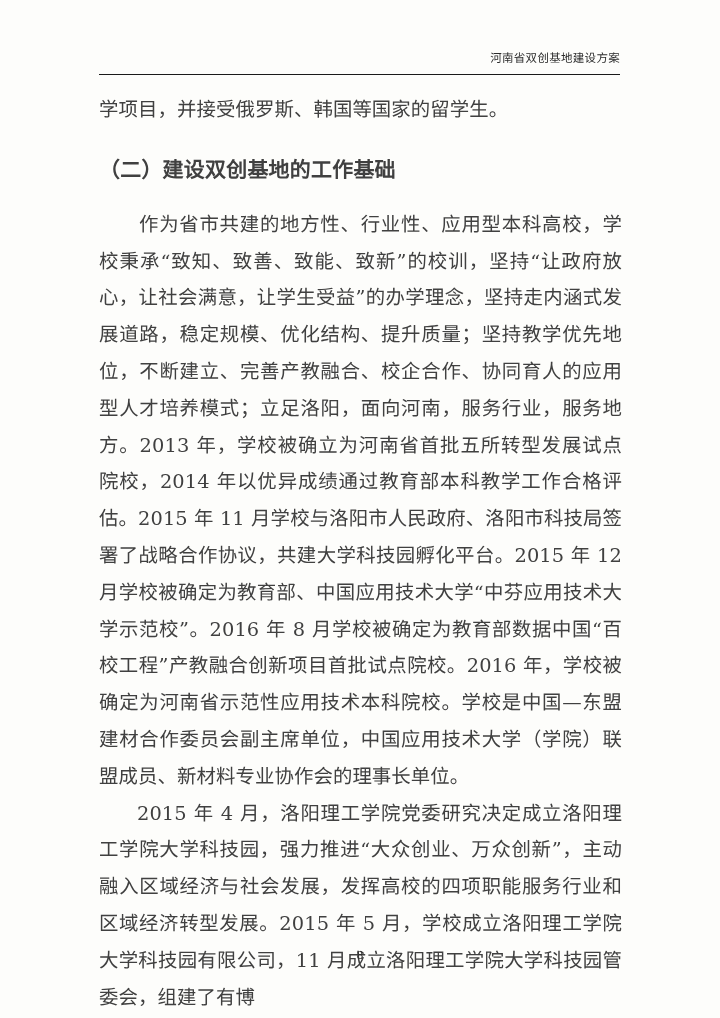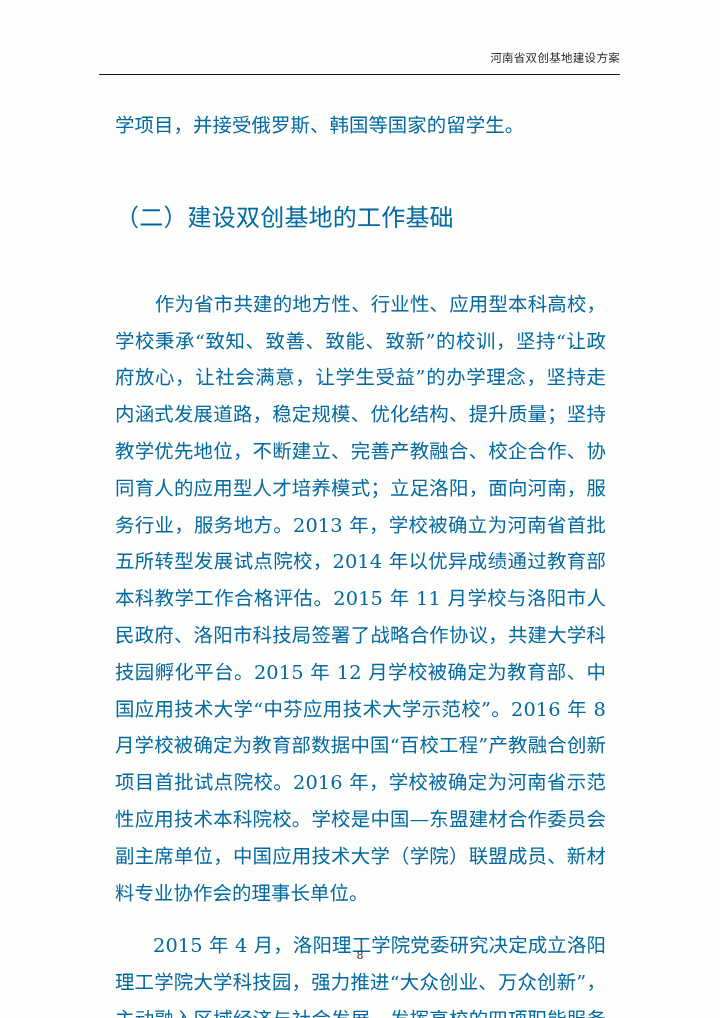--- a/index.html
+++ b/index.html
@@ -51,23 +51,23 @@
   
   .content {
     position: absolute;
     left: 99px;
     top: 92px;
     width: 523px;
   }
 
   p.body-par,
   h2.sec-heading {
-    margin: 16px;
+    margin: 0;
     padding: 0;
-    color: #0369a1;
+    color: #404040;
   }
 
   p.body-par {
     font-family: "DejaVu Serif", "Liberation Serif", serif;
     font-size: 19.4px;
     line-height: 36.8px;
     text-align: justify;
     text-justify: inter-ideograph;
     letter-spacing: 0.1px;
     text-indent: 0;
@@ -75,23 +75,23 @@
   }
   p.indent2 {
     text-indent: 40px;
   }
   p.tight {
     text-indent: 38px;
   }
 
   h2.sec-heading {
     font-family: "DejaVu Sans", "Liberation Sans", sans-serif;
-    font-size: 24px;
+    font-size: 21px;
     line-height: 30px;
-    font-weight: normal;
+    font-weight: bold;
     letter-spacing: 0.2px;
     white-space: nowrap;
   }
 
   .gap-before-heading { height: 26px; }
   .gap-after-heading  { height: 22px; }
 
   
   .page-footer {
     position: absolute;

